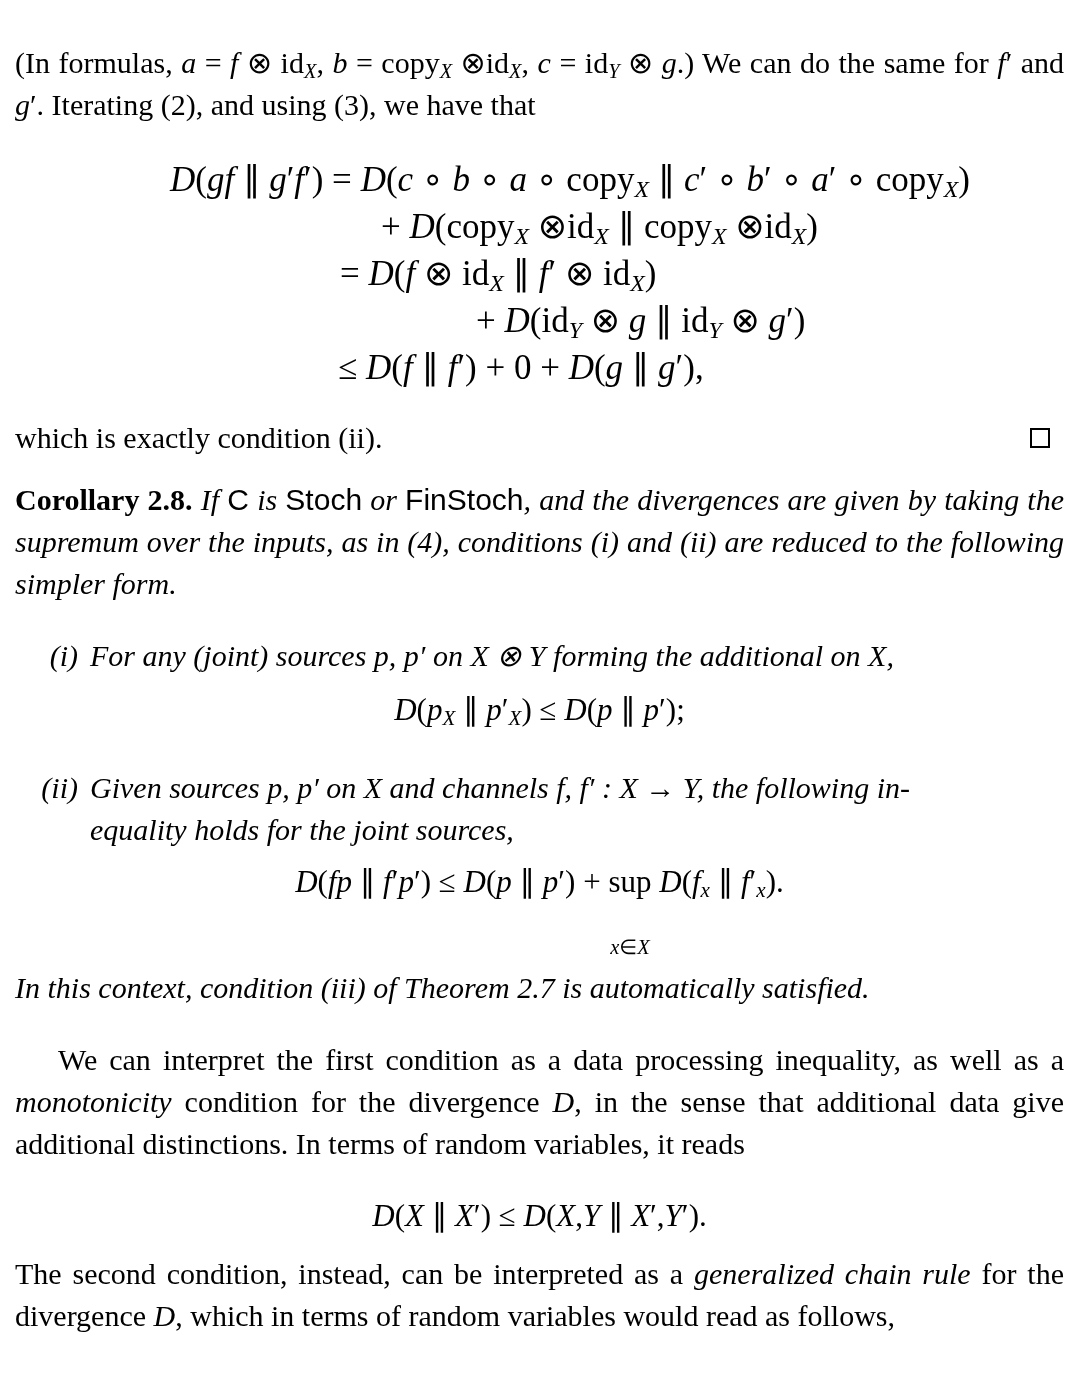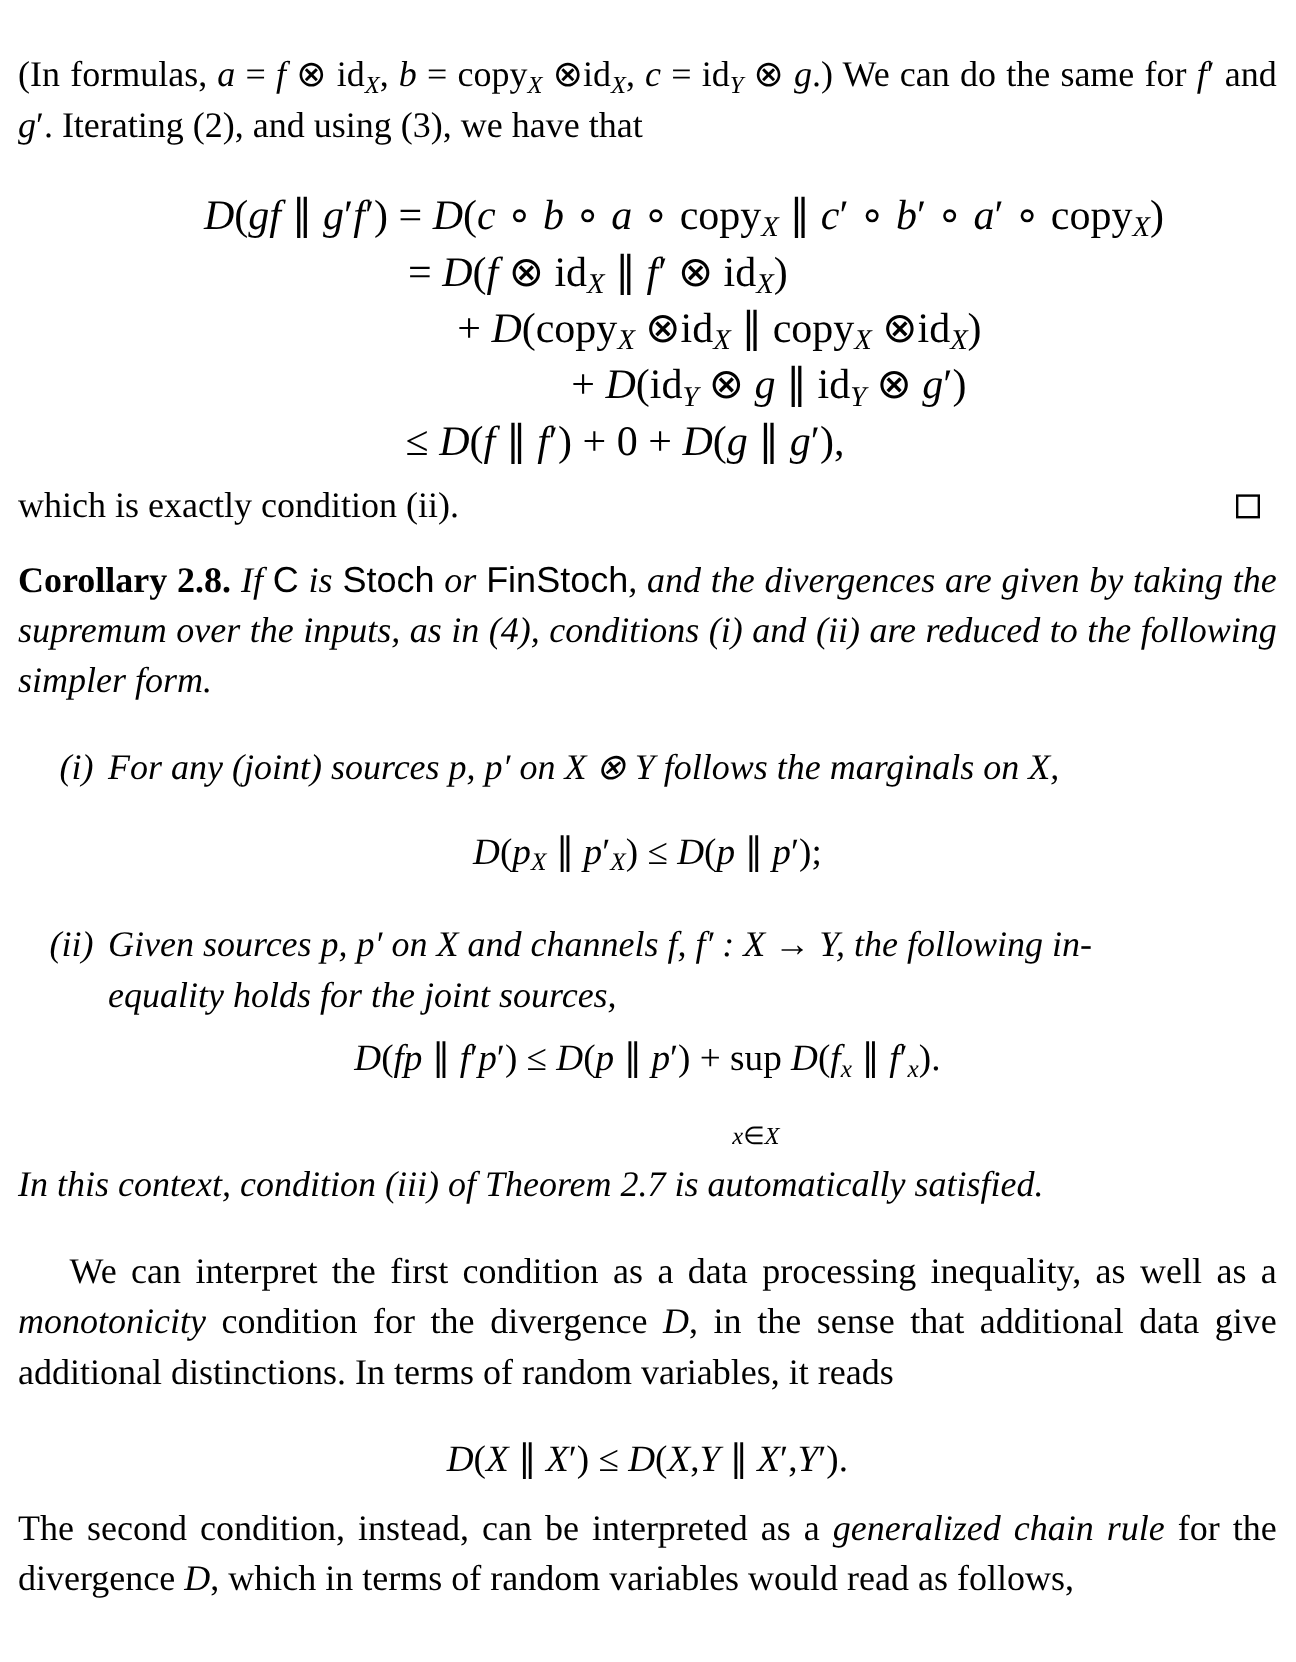--- a/index.html
+++ b/index.html
@@ -76,56 +76,56 @@
   .indent-first { text-indent: 43px; }
   
   .l1 { margin-left: 155px; }
   .l2 { margin-left: 323px; }
   .l3 { margin-left: 325px; }
   .l4 { margin-left: 366px; }
   .l5 { margin-left: 461px; }
   .l6 { margin-left: 323px; }
   
   .m-eq1   { margin-top: 26px; }
-  .m-qed   { margin-top: 10px; }
+  .m-qed   { margin-top: 26px; }
   .m-cor   { margin-top: 20px; }
   .m-i     { margin-top: 14px; }
-  .m-eq2   { margin-top: 28px; }
+  .m-eq2   { margin-top: 12px; }
   .m-ii    { margin-top: 36px; }
   .m-eq3   { margin-top: 10px; }
   .m-ctx   { margin-top: 34px; }
   .m-p2    { margin-top: 18px; }
   .m-eq4   { margin-top: 14px; }
   .m-p3    { margin-top: 16px; }
 </style>
 </head>
 <body>
 
 <div class="page">
 
   <p class="text">(In formulas, <i>a</i> = <i>f</i> ⊗ id<sub><i>X</i></sub>, <i>b</i> = copy<sub><i>X</i></sub> ⊗id<sub><i>X</i></sub>, <i>c</i> = id<sub><i>Y</i></sub> ⊗ <i>g</i>.) We can do the same for <i>f</i>′ and <i>g</i>′. Iterating (2), and using (3), we have that</p>
 
   <div class="eqblock m-eq1">
     <div class="eq-line l1"><i>D</i>(<i>gf</i> ∥ <i>g</i>′<i>f</i>′) = <i>D</i>(<i>c</i> ∘ <i>b</i> ∘ <i>a</i> ∘ copy<sub><i>X</i></sub> ∥ <i>c</i>′ ∘ <i>b</i>′ ∘ <i>a</i>′ ∘ copy<sub><i>X</i></sub>)</div>
+    <div class="eq-line l4">+ <i>D</i>(copy<sub><i>X</i></sub> ⊗id<sub><i>X</i></sub> ∥ copy<sub><i>X</i></sub> ⊗id<sub><i>X</i></sub>)</div>
     <div class="eq-line l3">= <i>D</i>(<i>f</i> ⊗ id<sub><i>X</i></sub> ∥ <i>f</i>′ ⊗ id<sub><i>X</i></sub>)</div>
-    <div class="eq-line l4">+ <i>D</i>(copy<sub><i>X</i></sub> ⊗id<sub><i>X</i></sub> ∥ copy<sub><i>X</i></sub> ⊗id<sub><i>X</i></sub>)</div>
     <div class="eq-line l5">+ <i>D</i>(id<sub><i>Y</i></sub> ⊗ <i>g</i> ∥ id<sub><i>Y</i></sub> ⊗ <i>g</i>′)</div>
     <div class="eq-line l6">≤ <i>D</i>(<i>f</i> ∥ <i>f</i>′) + 0 + <i>D</i>(<i>g</i> ∥ <i>g</i>′),</div>
   </div>
 
   <div class="text qedline m-qed">
     <span>which is exactly condition (ii).</span>
     <span class="qedbox"></span>
   </div>
 
   <p class="text m-cor"><b>Corollary 2.8.</b>&nbsp;<span class="it">If <span class="sf">C</span> is <span class="sf">Stoch</span> or <span class="sf">FinStoch</span>, and the divergences are given by taking the supremum over the inputs, as in (4), conditions (i) and (ii) are reduced to the following simpler form.</span></p>
 
   <div class="text it item m-i">
     <span class="ilabel">(i)</span>
-    <span>For any (joint) sources p, p′ on X ⊗ Y follows the marginals on X,</span>
+    <span>For any (joint) sources p, p′ on X ⊗ Y forming the additional on X,</span>
   </div>
 
   <div class="eq m-eq2"><i>D</i>(<i>p</i><sub><i>X</i></sub> ∥ <i>p</i>′<sub><i>X</i></sub>) ≤ <i>D</i>(<i>p</i> ∥ <i>p</i>′);</div>
 
   <div class="text it item m-ii">
     <span class="ilabel">(ii)</span>
     <span>Given sources p, p′ on X and channels f, f′ : X → Y, the following in-<br>equality holds for the joint sources,</span>
   </div>
 
   <div class="eq with-limits m-eq3"><i>D</i>(<i>fp</i> ∥ <i>f</i>′<i>p</i>′) ≤ <i>D</i>(<i>p</i> ∥ <i>p</i>′) + <span class="opstack">sup<span class="oplim"><i>x</i>∈<i>X</i></span></span> <i>D</i>(<i>f</i><sub><i>x</i></sub> ∥ <i>f</i>′<sub><i>x</i></sub>).</div>

